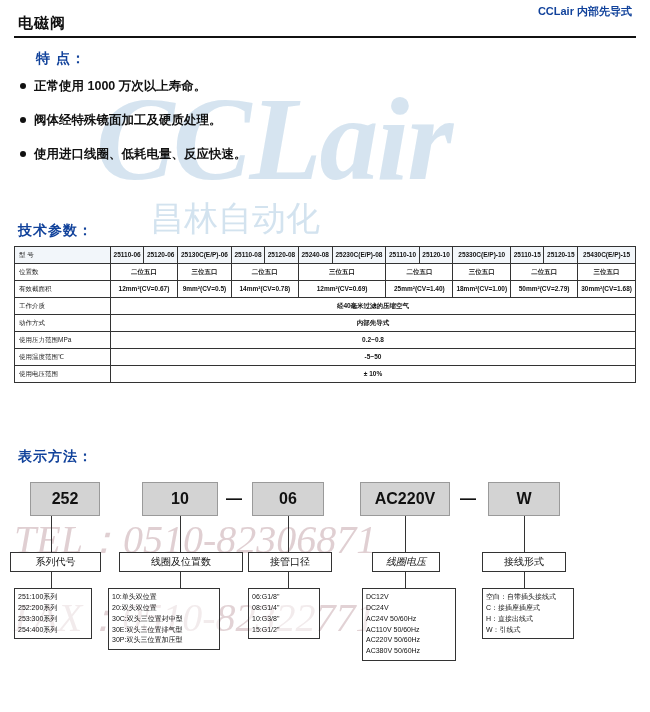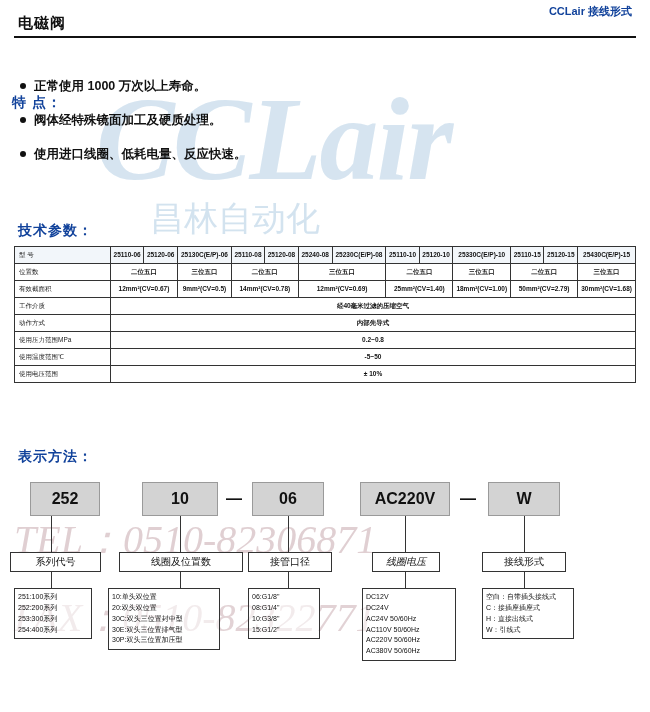--- a/index.html
+++ b/index.html
@@ -50,21 +50,21 @@
   }
   .rule {
     position:absolute; left:14px; top:36px; width:622px; height:2px;
     background:#111;
   }
 
   .sec-head {
     font-size:14px; font-weight:bold; color:#11429b;
     letter-spacing:1px;
   }
-  #features-head { position:absolute; left:12px; top:50px;margin-top:44px; }
+  #features-head { position:absolute; left:36px; top:50px; }
 
   ul.features {
     position:absolute; left:20px; top:78px; margin:0; padding:0;
     list-style:none;
   }
   ul.features li {
     font-size:12.5px; color:#111; margin-bottom:17px; position:relative;
     padding-left:14px; font-weight:bold;
   }
   ul.features li:before {
@@ -268,15 +268,15 @@
         <div>AC220V  50/60Hz</div>
         <div>AC380V  50/60Hz</div>
       </div>
     <div class="opt-box" id="opt4" style="left:482px; top:588px; width:92px;">
         <div>空白：自带插头接线式</div>
         <div>C：接插座插座式</div>
         <div>H：直接出线式</div>
         <div>W：引线式</div>
       </div>
 
-    <div class="footer">CCLair 接线形式</div>
+    <div class="footer">CCLair 内部先导式</div>
   </div>
 </div>
 
 </body></html>

